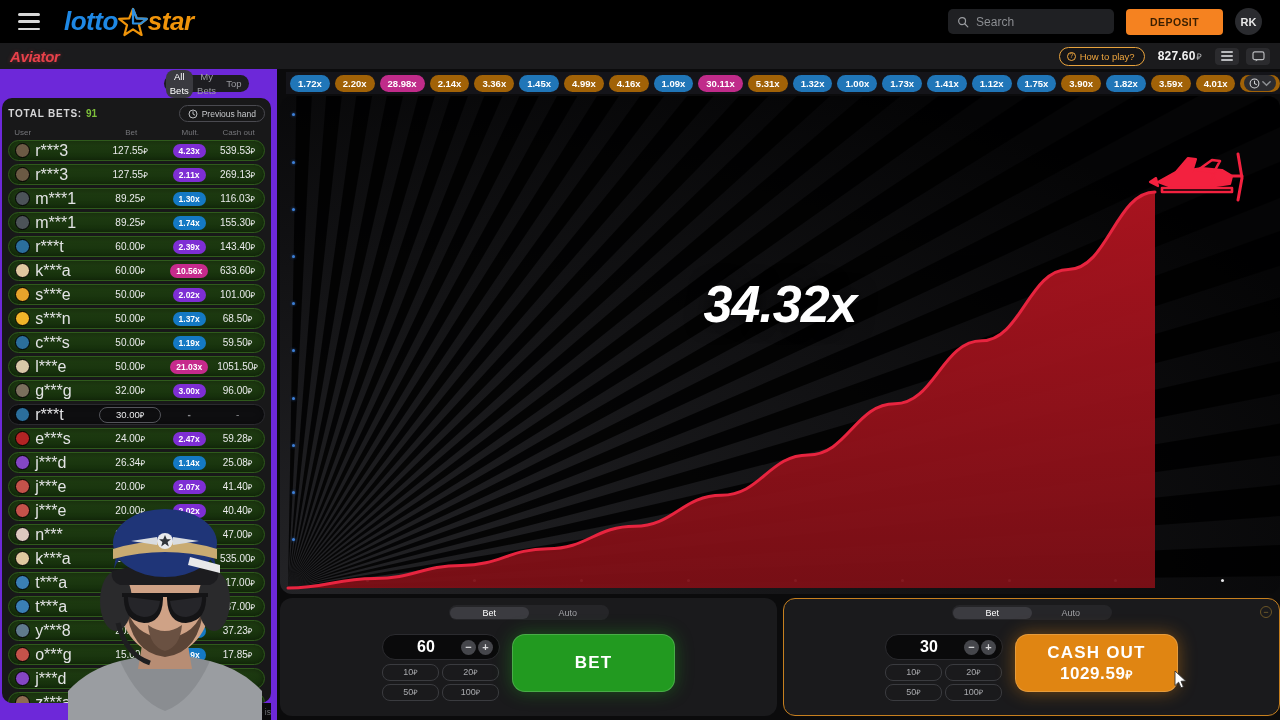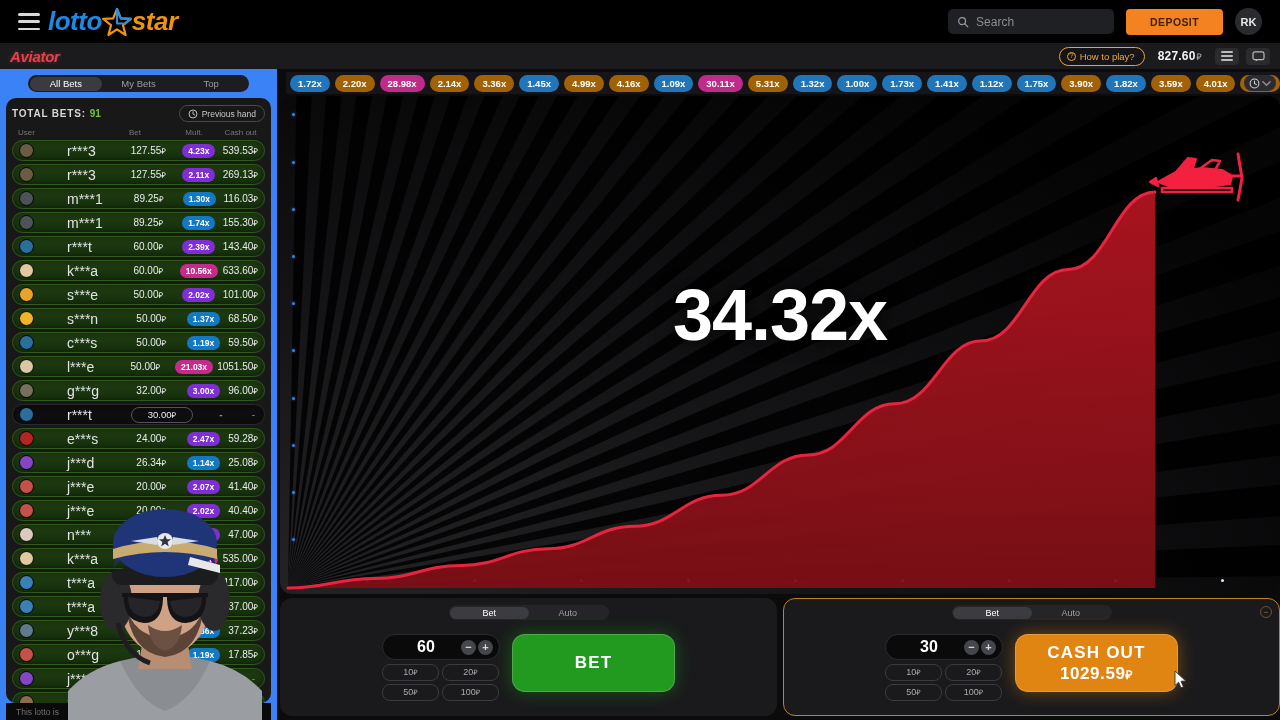--- a/index.html
+++ b/index.html
@@ -12,21 +12,21 @@
   #app { position:relative; width:1280px; height:720px; background:#0b0b0c; }
 
   
   .topbar {
     position:absolute; left:0; top:0; width:1280px; height:43px;
     background:#000; display:flex; align-items:center; padding:0 12px;
   }
   .hamburger { width:22px; height:17px; display:flex; flex-direction:column;
     justify-content:space-between; cursor:pointer; margin-left:6px; }
   .hamburger i { display:block; height:2.5px; background:#d8d8d8; border-radius:2px; }
-  .brand { display:flex; align-items:center; margin-left:8px; font-style:italic;
+  .brand { display:flex; align-items:center; margin-left:24px; font-style:italic;
     font-weight:bold; font-size:26px; letter-spacing:-0.5px; }
   .brand .lotto { color:#1e88e5; }
   .brand .starwrap { position:relative; width:34px; height:30px; margin:0 -2px;
     display:inline-flex; align-items:center; justify-content:center; }
   .brand .star-g { filter:drop-shadow(0 0 1px #000); }
   .brand .star { color:#f0940a; }
   .topbar-right { margin-left:auto; display:flex; align-items:center; gap:12px; padding-right:6px; }
   .search-box {
     width:166px; height:25px; background:#1f2023; border-radius:5px;
     display:flex; align-items:center; padding:0 9px; gap:7px;
@@ -85,21 +85,21 @@
   .chip.purple { background:#a16207; }
   .chip.pink { background:#c02b8a; }
   .hist-ctl {
     position:absolute; right:4px; top:3px; height:16px; background:#2c2c30;
     border-radius:8px; display:flex; align-items:center; gap:2px; padding:0 5px; cursor:pointer;
   }
 
   
   .sidebar {
     position:absolute; left:0; top:69px; width:277px; height:651px;
-    background:#3b82f6; padding:6px 6px 0 6px; display:flex; flex-direction:column;
+    background:#6d28d9; padding:6px 6px 0 6px; display:flex; flex-direction:column;align-items:flex-end;
   }
   .tabs {
     height:17px; background:#1d1d21; border-radius:9px; display:flex;
     align-items:center; margin:0 22px 6px 22px; padding:1.5px;
   }
   .tab { flex:1; text-align:center; font-size:9.5px; color:#9a9ba0; border-radius:8px;
     line-height:14px; cursor:pointer; }
   .tab.active { background:#3a3a40; color:#fff; }
   .betslist {
     flex:1; background:#181819; border-radius:10px; padding:7px 6px 0 6px; overflow:hidden;
@@ -120,21 +120,21 @@
   .brow {
     display:flex; align-items:center; height:21px; margin-bottom:3px; border-radius:11px;
     padding:0 6px; background:linear-gradient(180deg,#1f3d12,#16300c);
     border:1px solid #2f5a1c; box-shadow:inset 0 0 6px rgba(0,0,0,.4);
   }
   .brow.pending { background:#0e0e10; border:1px solid #2a2a2e; }
   .brow .ava {
     width:15px; height:15px; border-radius:50%; flex:0 0 auto; margin-right:5px;
     background:#4c4c52; background-size:cover; border:1px solid #000;
   }
-  .brow .uname { width:64px; font-size:14px; color:#e3e3e5;margin-left:28px; }
+  .brow .uname { width:64px; font-size:16px; color:#e3e3e5; }
   .brow .bet { width:62px; text-align:center; font-size:10px; color:#eaeaec; }
   .brow .bet .cur, .brow .cash .cur { font-size:8px; }
   .brow.pending .bet {
     border:1px solid #53545a; border-radius:9px; font-size:9.5px; line-height:13px;
   }
   .brow .mult { width:56px; display:flex; justify-content:center; }
   .brow .mult span {
     font-size:8.5px; font-weight:bold; padding:2px 6px; border-radius:8px; color:#fff;
   }
   .brow .mult span.blue { background:#1479c4; }
@@ -158,22 +158,22 @@
   .axis-v span {
     position:absolute; left:3px; width:3px; height:3px; border-radius:50%;
     background:#3d7fd6; box-shadow:0 0 3px #2e63b5;
   }
   .axis-h { position:absolute; left:18px; right:10px; bottom:8px; height:10px; }
   .axis-h span {
     position:absolute; top:3px; width:3px; height:3px; border-radius:50%; background:#e6e6e8;
   }
   .multiplier {
     position:absolute; left:0; right:0; top:178px; text-align:center;
-    font-size:72px; font-weight:bold; color:#fff; letter-spacing:-1px;
-    text-shadow:0 0 20px rgba(0,0,0,.9); z-index:5;
+    font-size:52px; font-weight:bold; color:#fff; letter-spacing:-1px;
+    text-shadow:0 0 20px rgba(0,0,0,.9); z-index:5;font-style:italic;
   }
   .curve { position:absolute; left:0; top:0; width:1000px; height:498px; z-index:3; }
   .plane { position:absolute; left:866px; top:52px; width:110px; height:66px; z-index:6; }
 
   
   .panels {
     position:absolute; left:280px; top:598px; width:1000px; height:118px;
     display:flex; gap:6px;
   }
   .panel {

